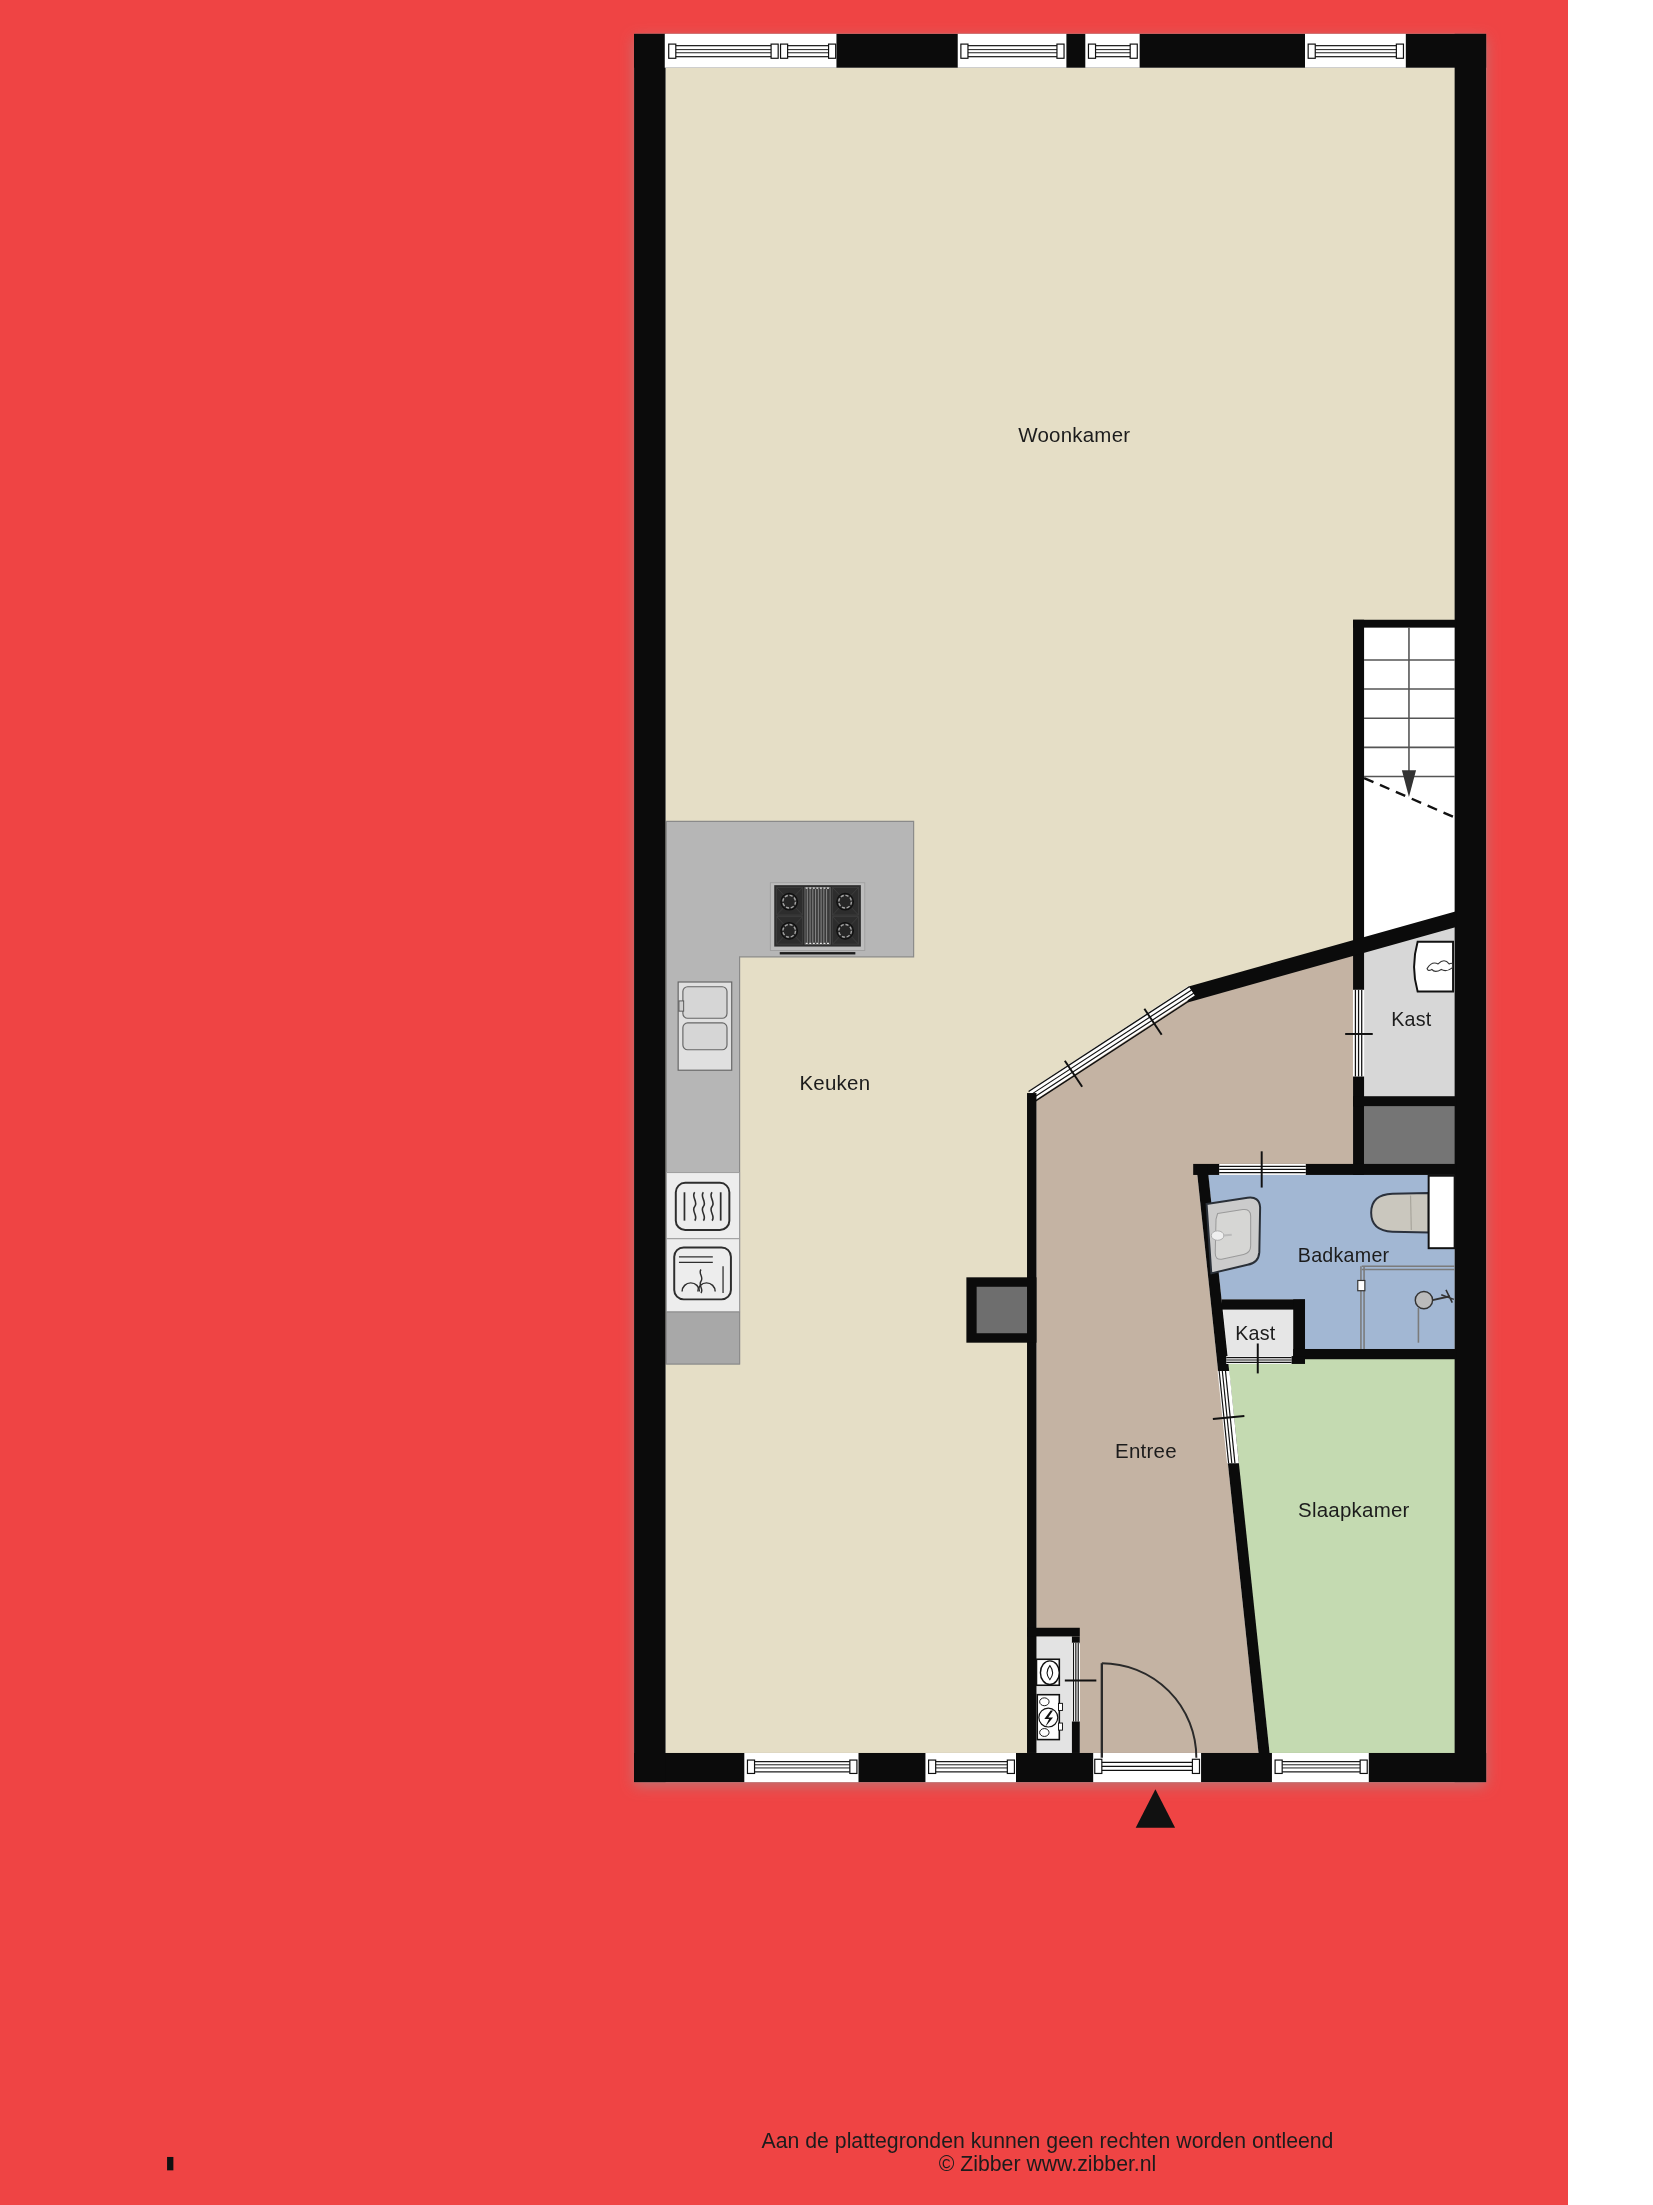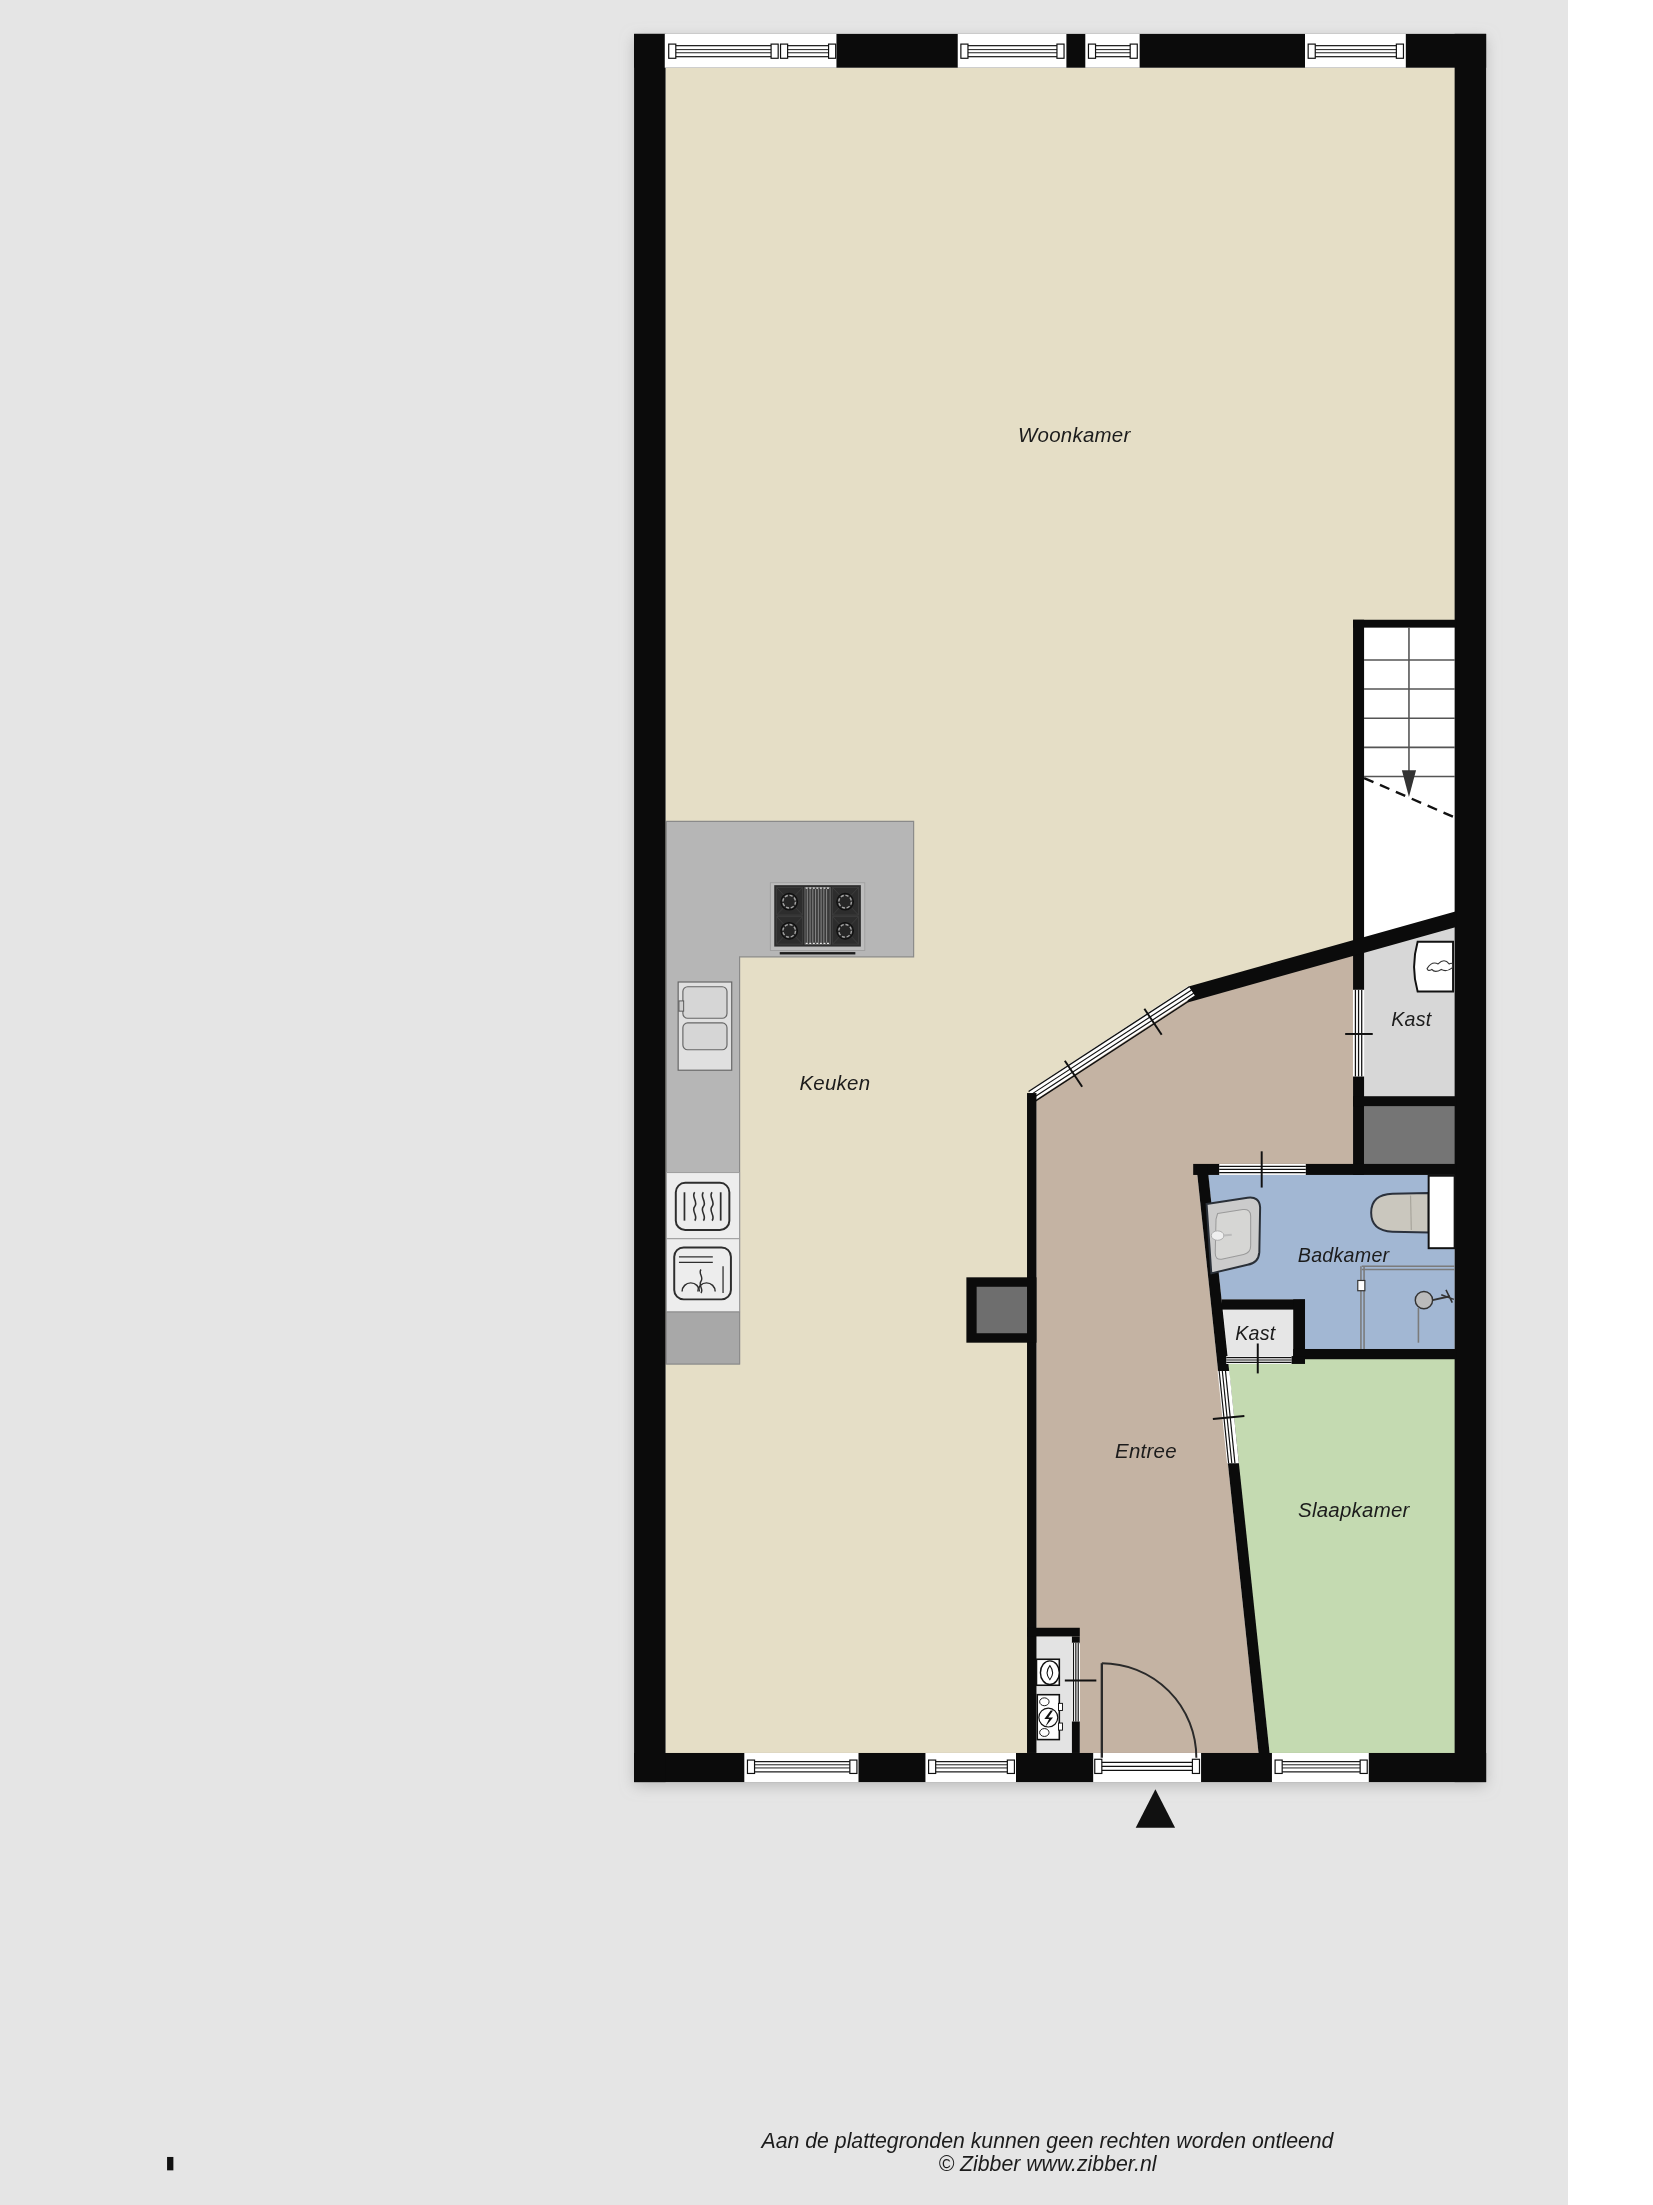--- a/index.html
+++ b/index.html
@@ -1,16 +1,16 @@
 <!DOCTYPE html>
 <html style="font-size:12.6px"><head>
 <meta charset="utf-8">
 <style>
 html,body{margin:0;padding:0;background:#ffffff;}
-#page{width:1568px;height:2205px;position:relative;background:#e5e5e5;font-family:"Liberation Sans",sans-serif;font-style:italic;}
+#page{width:1568px;height:2205px;position:relative;background:#ef4444;font-family:"Liberation Sans",sans-serif;}
 svg{position:absolute;top:0;left:0;}
 text{font-family:"Liberation Sans",sans-serif;fill:#1c1c1c;}
 </style>
 </head>
 <body>
 <div id="page">
 <svg width="1654" height="2205" viewBox="0 0 2100 2800">
 <defs>
 <filter id="planshadow" x="-5%" y="-5%" width="110%" height="110%">
 <feDropShadow dx="0" dy="5" stdDeviation="9" flood-color="#9a9a9a" flood-opacity="0.55"></feDropShadow>

